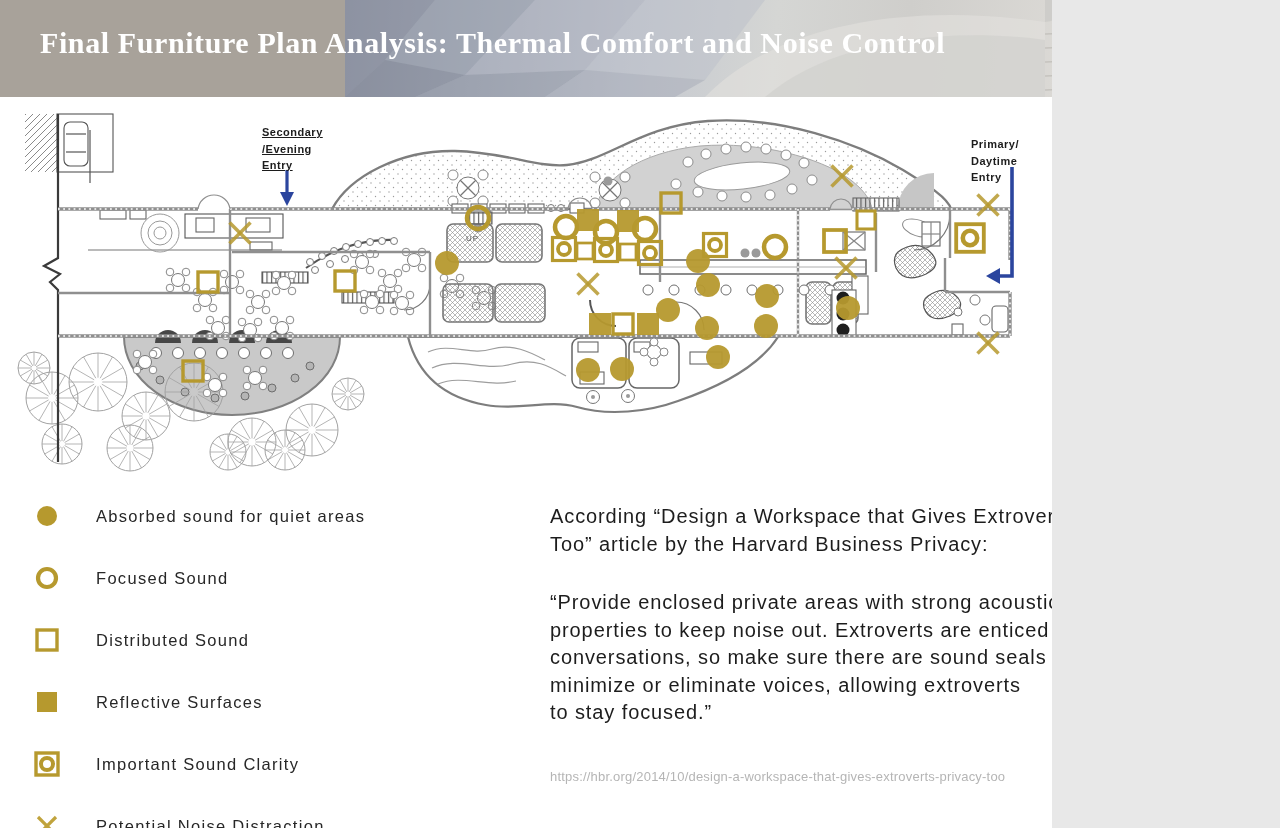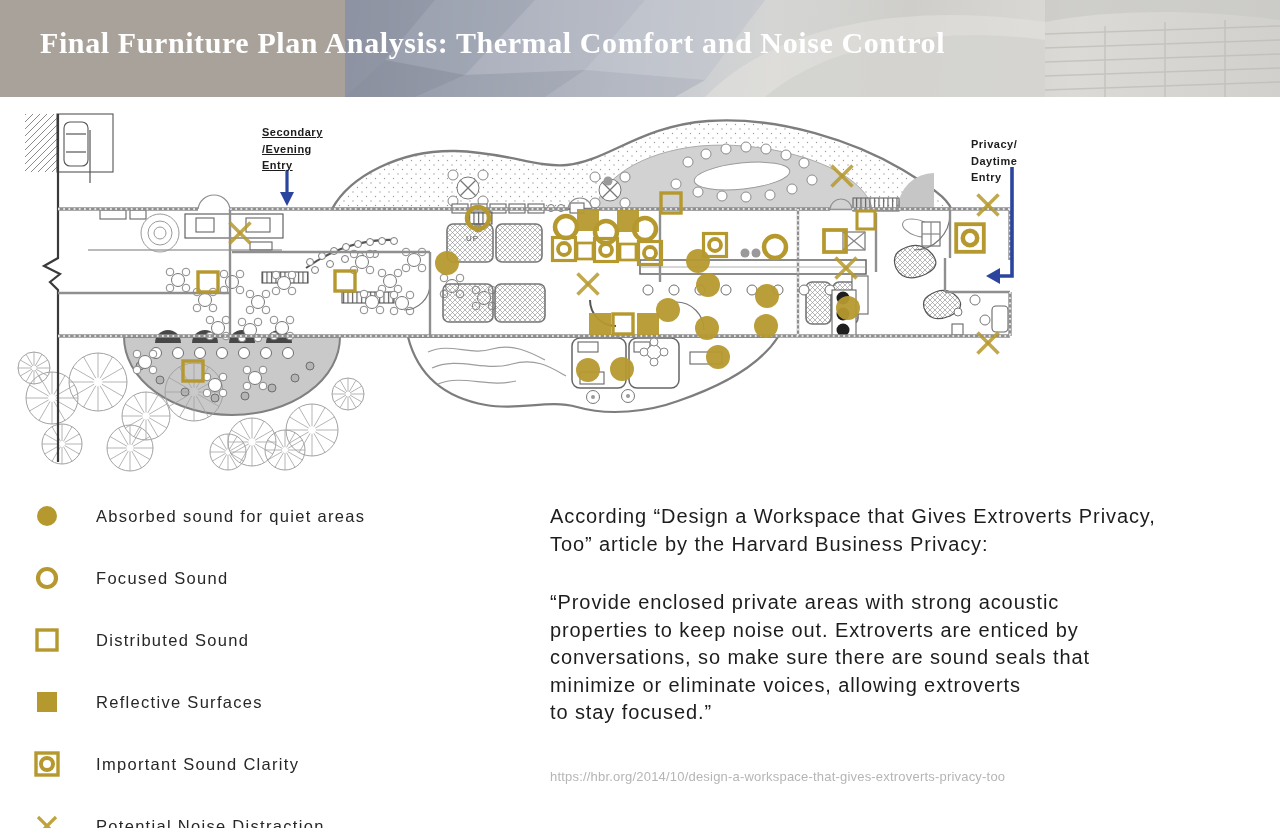--- a/index.html
+++ b/index.html
@@ -1,16 +1,16 @@
 <!DOCTYPE html>
 <html><head>
 <meta charset="utf-8">
 <style>
   html,body{margin:0;padding:0;background:#e8e8e8;}
-  .stage{position:relative;width:1280px;height:828px;background:#ffffff;overflow:hidden;
+  .stage{position:relative;width:1052px;height:828px;background:#ffffff;overflow:hidden;
          font-family:"Liberation Sans",sans-serif;}
   
   .header{position:absolute;left:0;top:0;width:1280px;height:97px;background:#a8a29a;}
   .header-photo{position:absolute;left:345px;top:0;width:935px;height:97px;
     background:linear-gradient(95deg,#959aa8 0%,#aab0bc 14%,#c3c7cf 30%,#d5d6d4 46%,#cfcecb 60%,#dcdad6 78%,#d1d0cd 100%);}
   .header-photo svg{display:block;}
   .page-title{position:absolute;left:40px;top:26px;margin:0;z-index:3;
     font-family:"Liberation Serif",serif;font-weight:700;font-size:30px;
     letter-spacing:.6px;color:#ffffff;}
   
@@ -655,21 +655,21 @@
       <g>
         <path d="M1012,167 V276 H998" fill="none" stroke="#2b459e" stroke-width="3.6"></path>
         <polygon points="986,276 1000,268 1000,284" fill="#2b459e"></polygon>
       </g>
     </g>
   </svg>
 
   <div class="entry-label" id="secondary-entry-label">Secondary
 /Evening
 Entry</div>
-  <div class="entry-label" id="primary-entry-label">Privacy/
+  <div class="entry-label" id="primary-entry-label">Primary/
 Daytime
 Entry</div>
 
   <div class="legend">
     <div class="legend-row">
       <svg class="legend-icon" viewBox="0 0 30 30">
         <circle cx="15" cy="15" r="10" fill="#b6992e"></circle>
         </svg>
       <span class="legend-label">Absorbed sound for quiet areas</span>
     </div>

